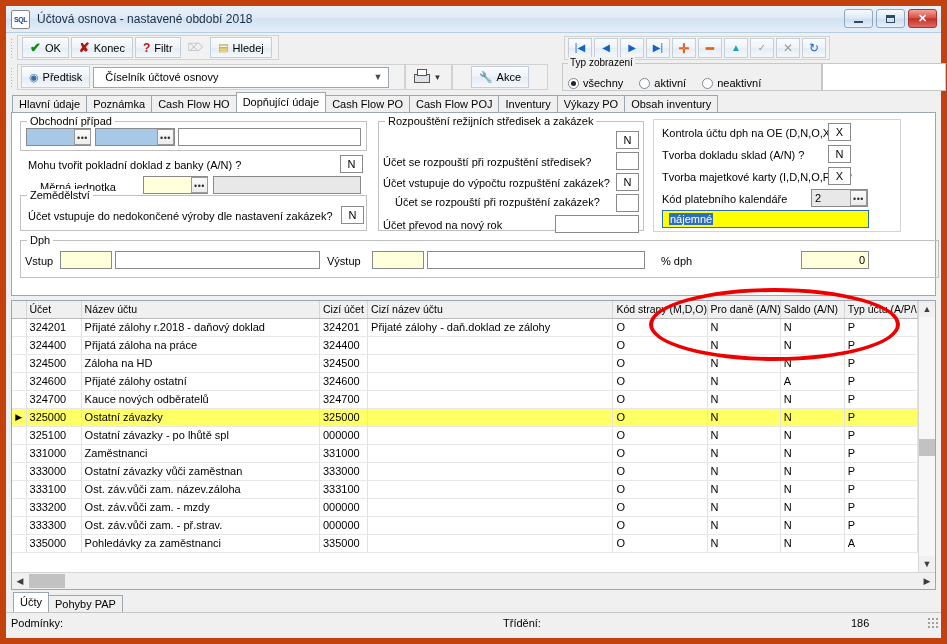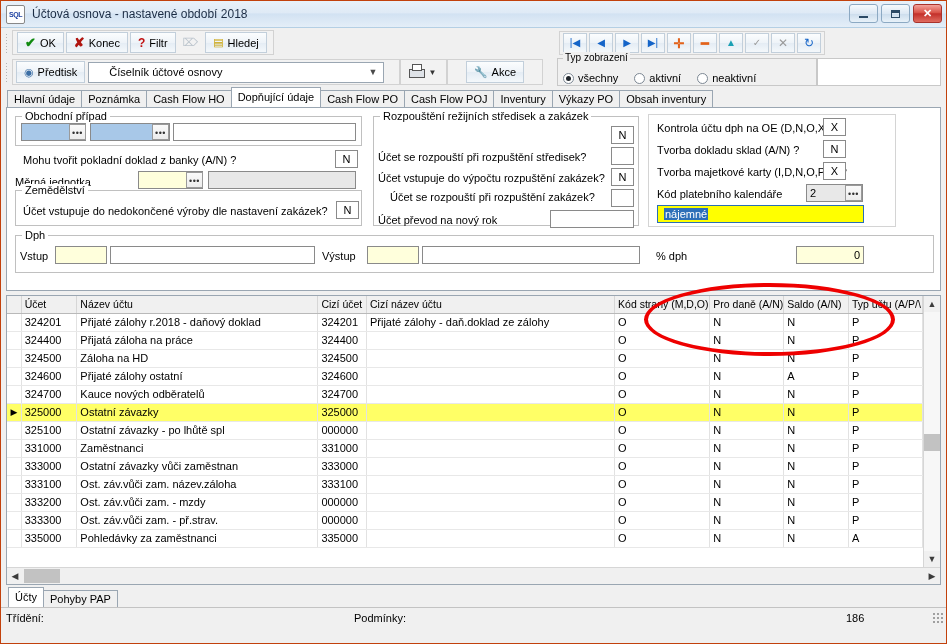--- a/index.html
+++ b/index.html
@@ -11,21 +11,21 @@
     font-family: "Liberation Sans", sans-serif;
     font-size: 11px;
     color: #000;
     overflow: hidden;
     position: relative;
   }
 
   
   #window {
     position: absolute; inset: 0;
-    border: 1px solid #c2410c;
+    border: 6px solid #c2410c;
     box-sizing: border-box;
     background: #f0f0f0;
     display: flex; flex-direction: column;
   }
 
   
   #titlebar {
     height: 26px;
     background: linear-gradient(to bottom, #e9f1f9 0%, #dfeaf6 45%, #d2e2f2 50%, #e4eef8 100%);
     border-bottom: 1px solid #b4cfe4;
@@ -140,21 +140,21 @@
   #toolbar-row2 {
     height: 30px; display: flex; align-items: center;
     padding-left: 4px; background: #f0f0f0;
     flex: none; position: relative;
   }
   #combo-osnova {
     width: 296px; height: 21px;
     border: 1px solid #9aa6b2;
     background: #fff;
     display: flex; align-items: center;
-    font-size: 11px; padding-left: 20px;
+    font-size: 11px; padding-left: 11px;
     box-sizing: border-box;
     margin-left: 2px;
     position: relative;
   }
   #combo-osnova .chev {
     position: absolute; right: 6px; top: 4px;
     font-size: 9px; color: #4a4a4a;
   }
   .print-ico {
     width: 18px; height: 16px;
@@ -512,21 +512,21 @@
       </div>
     <div class="fld blue" style="left:83px; top:15px; width:80px;"></div>
     <div class="ellipsis-btn" style="left:145px; top:16px;">
         <span>•••</span>
       </div>
     <div class="fld" style="left:166px; top:15px; width:183px;"></div>
 
     <div class="lbl" style="left:16px; top:46px;">Mohu tvořit pokladní doklad z banky (A/N) ?</div>
     <div class="fld" style="left:328px; top:42px; width:23px; text-align:center;">N</div>
 
-    <div class="lbl" style="left:8px; top:68px;">Měrná jednotka</div>
+    <div class="lbl" style="left:28px; top:68px;">Měrná jednotka</div>
     <div class="fld yellow" style="left:131px; top:63px; width:65px;"></div>
     <div class="ellipsis-btn" style="left:179px; top:64px;">
         <span>•••</span>
       </div>
     <div class="fld gray" style="left:201px; top:63px; width:148px;"></div>
 
     <div class="gbox" style="left:8px; top:82px; width:347px; height:36px;">
       <div class="legend">Zemědělství</div>
     </div>
     <div class="lbl" style="left:16px; top:97px;">Účet vstupuje do nedokončené výroby dle nastavení zakázek?</div>
@@ -774,19 +774,19 @@
       <div class="sb-arrow">▶</div>
     </div>
   </div>
 
   <div id="bottom-tabs">
     <div class="tab active"><span>Účty</span></div>
     <div class="tab"><span>Pohyby PAP</span></div>
   </div>
 
   <div id="statusbar">
+    <div class="sb-cell b">Podmínky:</div>
     <div class="sb-cell a">Třídění:</div>
-    <div class="sb-cell b">Podmínky:</div>
     <div class="sb-cell c">186</div>
     <div id="grip-corner"></div>
   </div>
 
 </div>
 
 </body></html>

